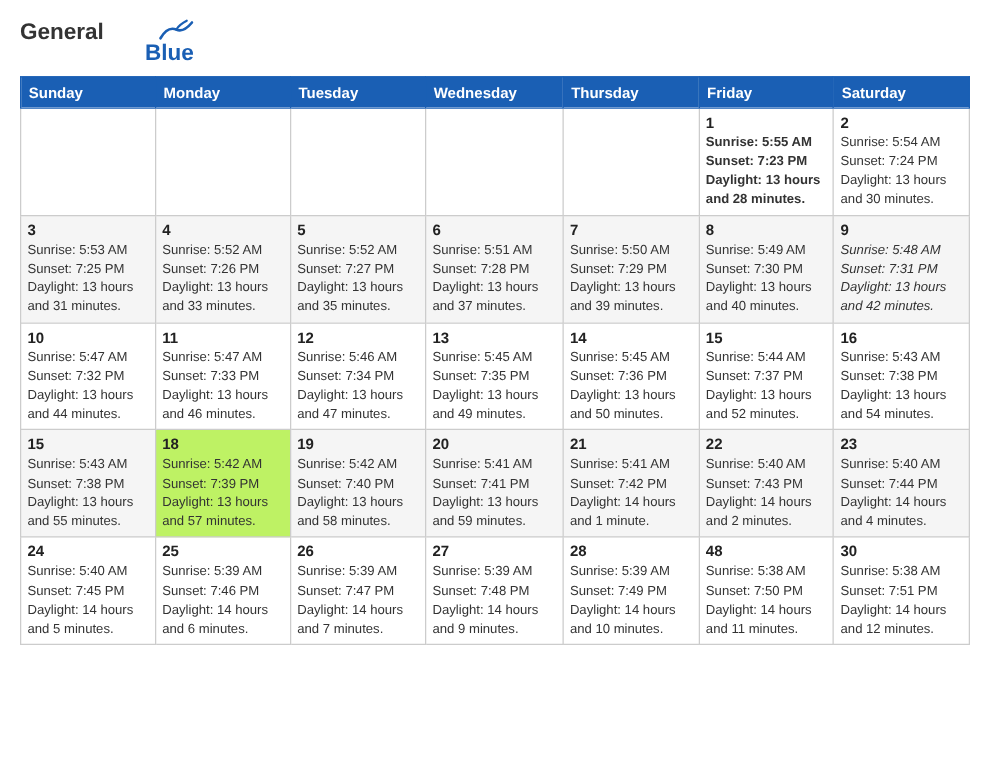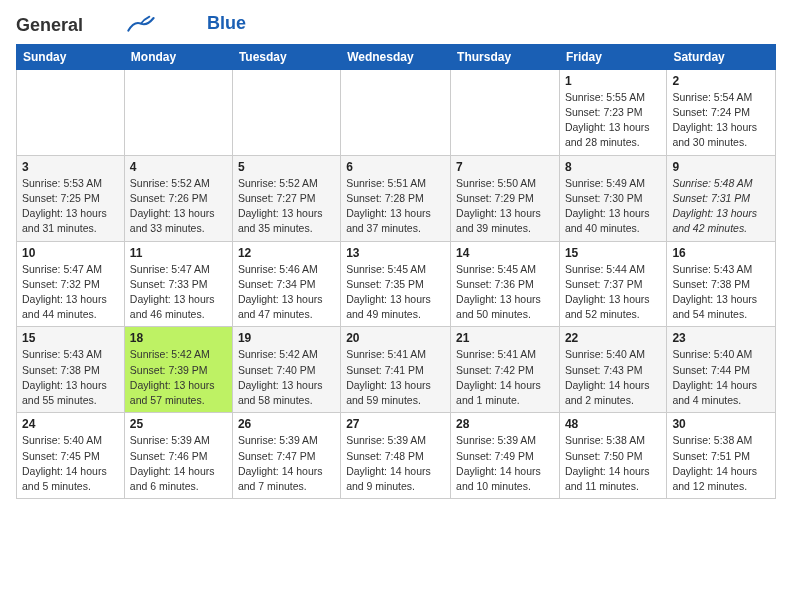--- a/index.html
+++ b/index.html
@@ -11,22 +11,22 @@
       padding: 16px;
     }
     .header-area {
       display: flex;
       align-items: flex-start;
       justify-content: space-between;
       margin-bottom: 8px;
     }
     .logo {
       display: flex;
-      align-items: center;
-      gap: 34px;
+      flex-direction: column;
+      align-items: flex-end;
     }
     .logo-text {
       font-size: 18px;
       font-weight: bold;
       color: #333;
       line-height: 1.1;
     }
     .logo-bird {
       width: 28px;
       height: 20px;
@@ -127,21 +127,21 @@
   </thead>
   <tbody id="calendar-body">
   <tr>
         <td class="empty-cell"></td>
         <td class="empty-cell"></td>
         <td class="empty-cell"></td>
         <td class="empty-cell"></td>
         <td class="empty-cell"></td>
         <td>
           <span class="day-num">1</span>
-          <div class="day-info" style="white-space: pre-line;">Sunrise: 5:55 AM
+          <div class="day-info" style="white-space: pre-line; font-weight: bold;">Sunrise: 5:55 AM
 Sunset: 7:23 PM
 Daylight: 13 hours
 and 28 minutes.</div>
         </td>
         <td>
           <span class="day-num">2</span>
           <div class="day-info" style="white-space: pre-line;">Sunrise: 5:54 AM
 Sunset: 7:24 PM
 Daylight: 13 hours
 and 30 minutes.</div>

